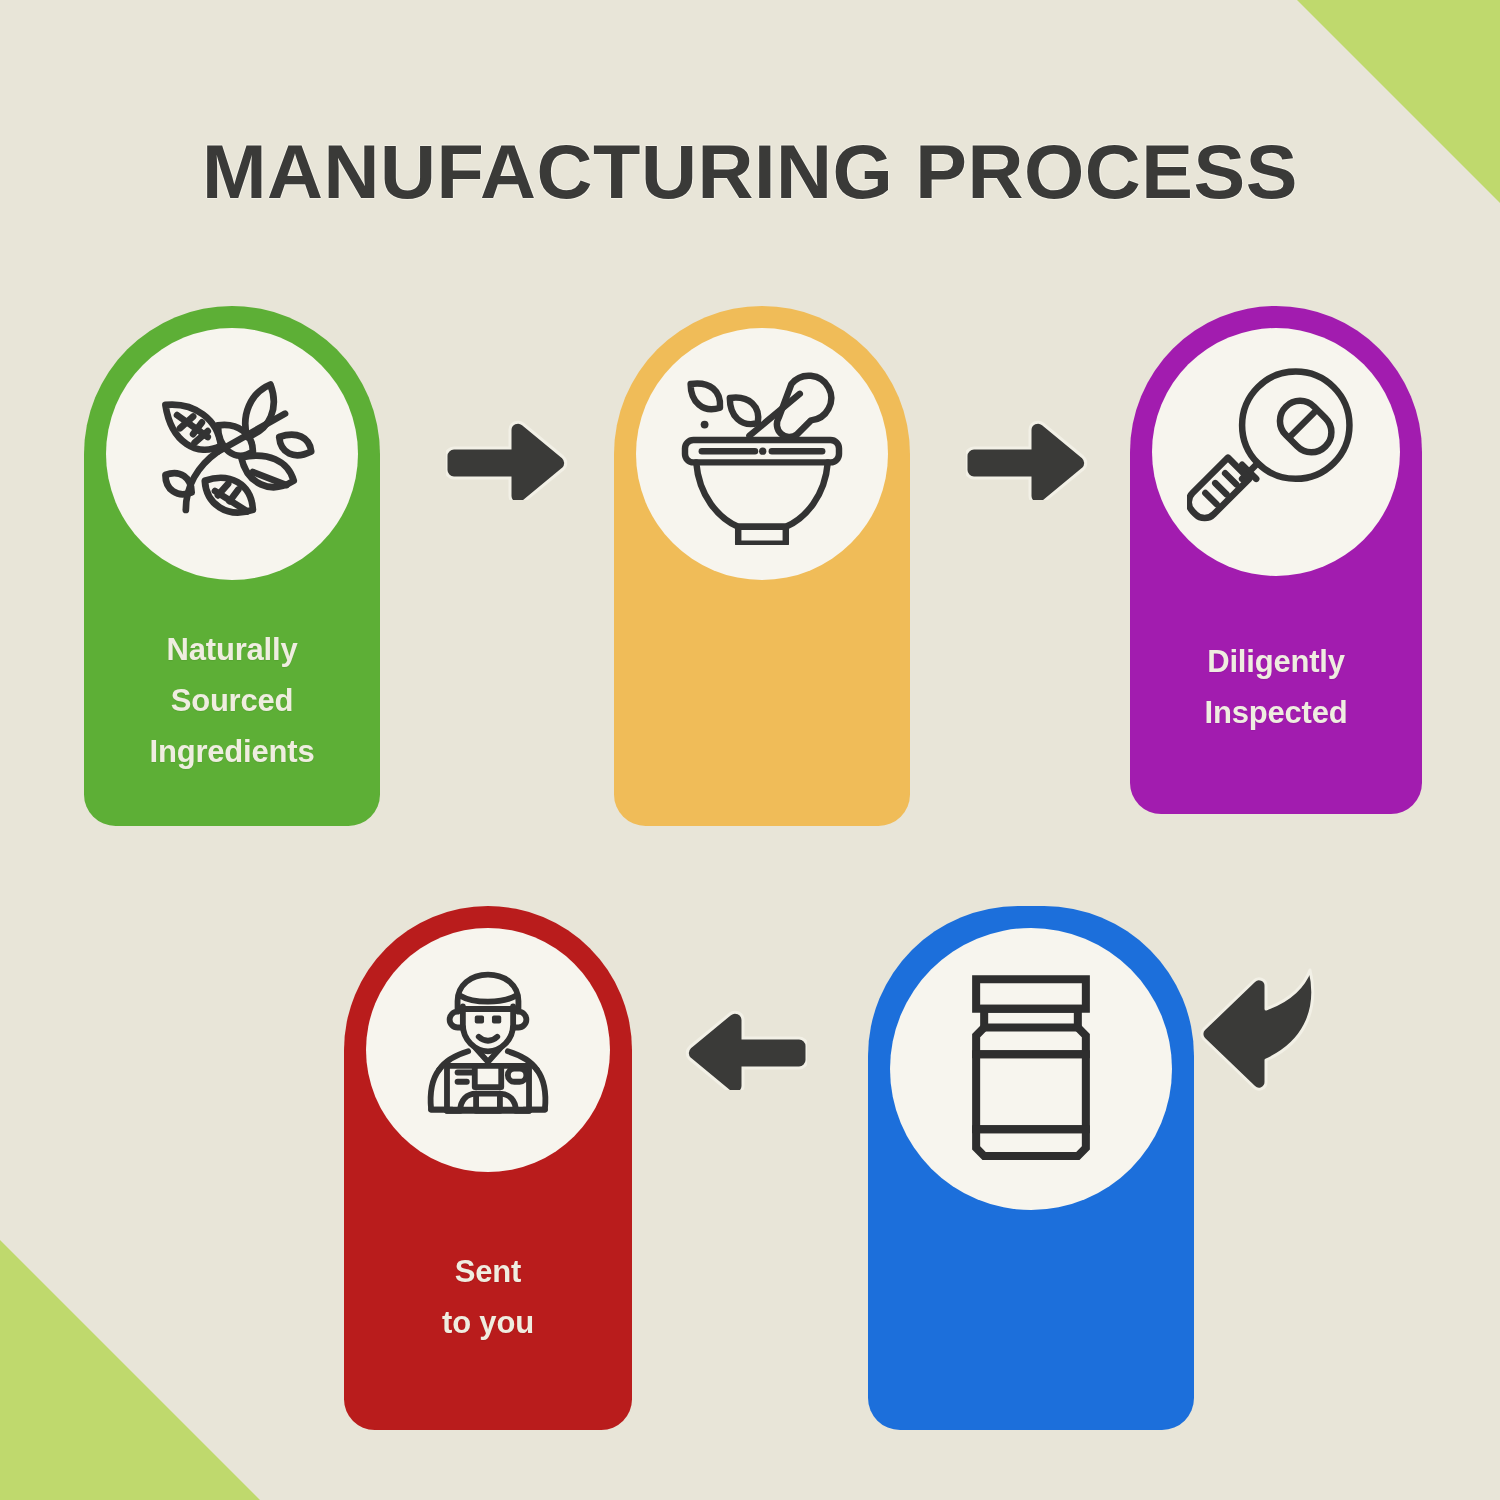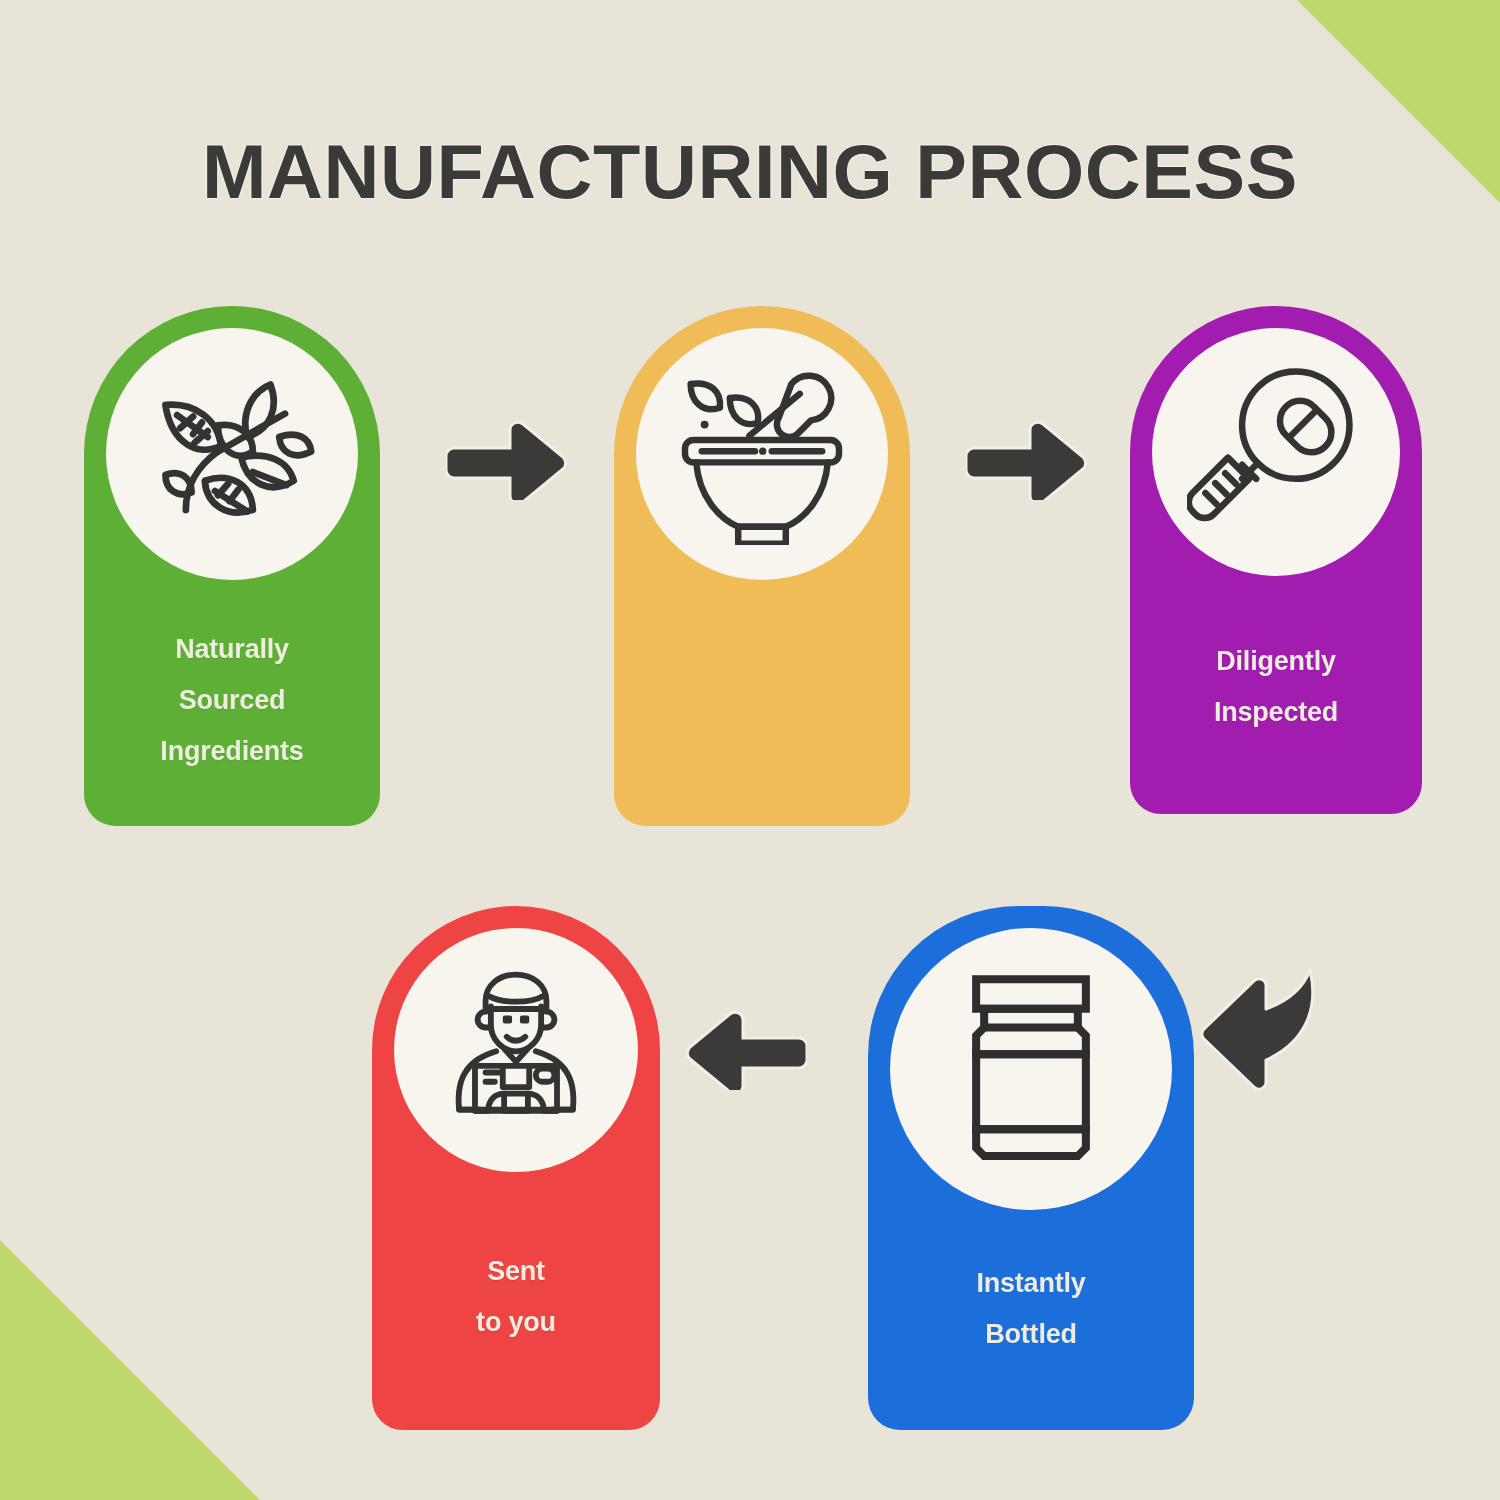--- a/index.html
+++ b/index.html
@@ -82,42 +82,42 @@
   .card-circle svg {
     display: block;
   }
   .card-label {
     position: absolute;
     left: 0;
     width: 100%;
     text-align: center;
     color: #EFEDE0;
     font-weight: bold;
-    font-size: 27px;
+    font-size: 31px;
     line-height: 51px;
     letter-spacing: -0.2px;
     text-shadow: 0 1px 1px rgba(0,0,0,0.07);
     white-space: pre-line;
   }
 
   
   .card-1 { left: 84px;   top: 306px; width: 296px; height: 520px; background: #5DAF36; }
   .card-1 .card-circle { height: 252px; }
   .card-1 .card-label { top: 318px; }
 
   .card-2 { left: 614px;  top: 306px; width: 296px; height: 520px; background: #F0BC58; }
   .card-2 .card-circle { height: 252px; }
   .card-2 .card-label { top: 330px; }
 
   .card-3 { left: 1130px; top: 306px; width: 292px; height: 508px; background: #a21caf; }
   .card-3 .card-circle { height: 248px; }
   .card-3 .card-label { top: 330px; }
 
   
-  .card-4 { left: 372px;  top: 906px;  width: 288px; height: 524px; background: #ef4444; }
+  .card-4 { left: 344px;  top: 906px;  width: 288px; height: 524px; background: #b91c1c; }
   .card-4 .card-circle { height: 244px; }
   .card-4 .card-label { top: 340px; }
 
   .card-5 { left: 868px;  top: 906px;  width: 326px; height: 524px; background: #1C6FDB; }
   .card-5 .card-circle { height: 282px; }
   .card-5 .card-label { top: 352px; }
 
   
   .arrow {
     position: absolute;
@@ -253,22 +253,20 @@
   <div class="card card-5">
     <div class="card-circle">
       <svg width="134" height="190" viewBox="0 0 100 142" fill="none" stroke="#2E2E2E" stroke-width="6" stroke-linecap="square" stroke-linejoin="miter">
         <path d="M9 4 h82 v22 h-82 z"></path>
         <path d="M15 26 h70 v14 h-70 z"></path>
         <path d="M15 40 l-6 6 v14 h82 v-14 l-6 -6"></path>
         <path d="M9 60 h82 v56 h-82 z"></path>
         <path d="M9 116 h82 v14 l-6 6 h-70 l-6 -6 z"></path>
       </svg>
     </div>
-    <div class="card-label">Instantly
-Bottled</div>
   </div>
 
   <div class="arrow arrow-4">
     <svg width="140" height="132" viewBox="0 0 140 132">
       <path d="M118 8 c10 42 -8 74 -44 90 l0 22 a7 7 0 0 1 -12 5 l-50 -48 a7 7 0 0 1 0 -10 l50 -48 a7 7 0 0 1 12 5 l0 23 c22 -8 37 -20 44 -39 z" fill="#3A3A38" stroke="#F2F0E6" stroke-width="3" stroke-linejoin="round"></path>
     </svg>
   </div>
 
 </div>
 

